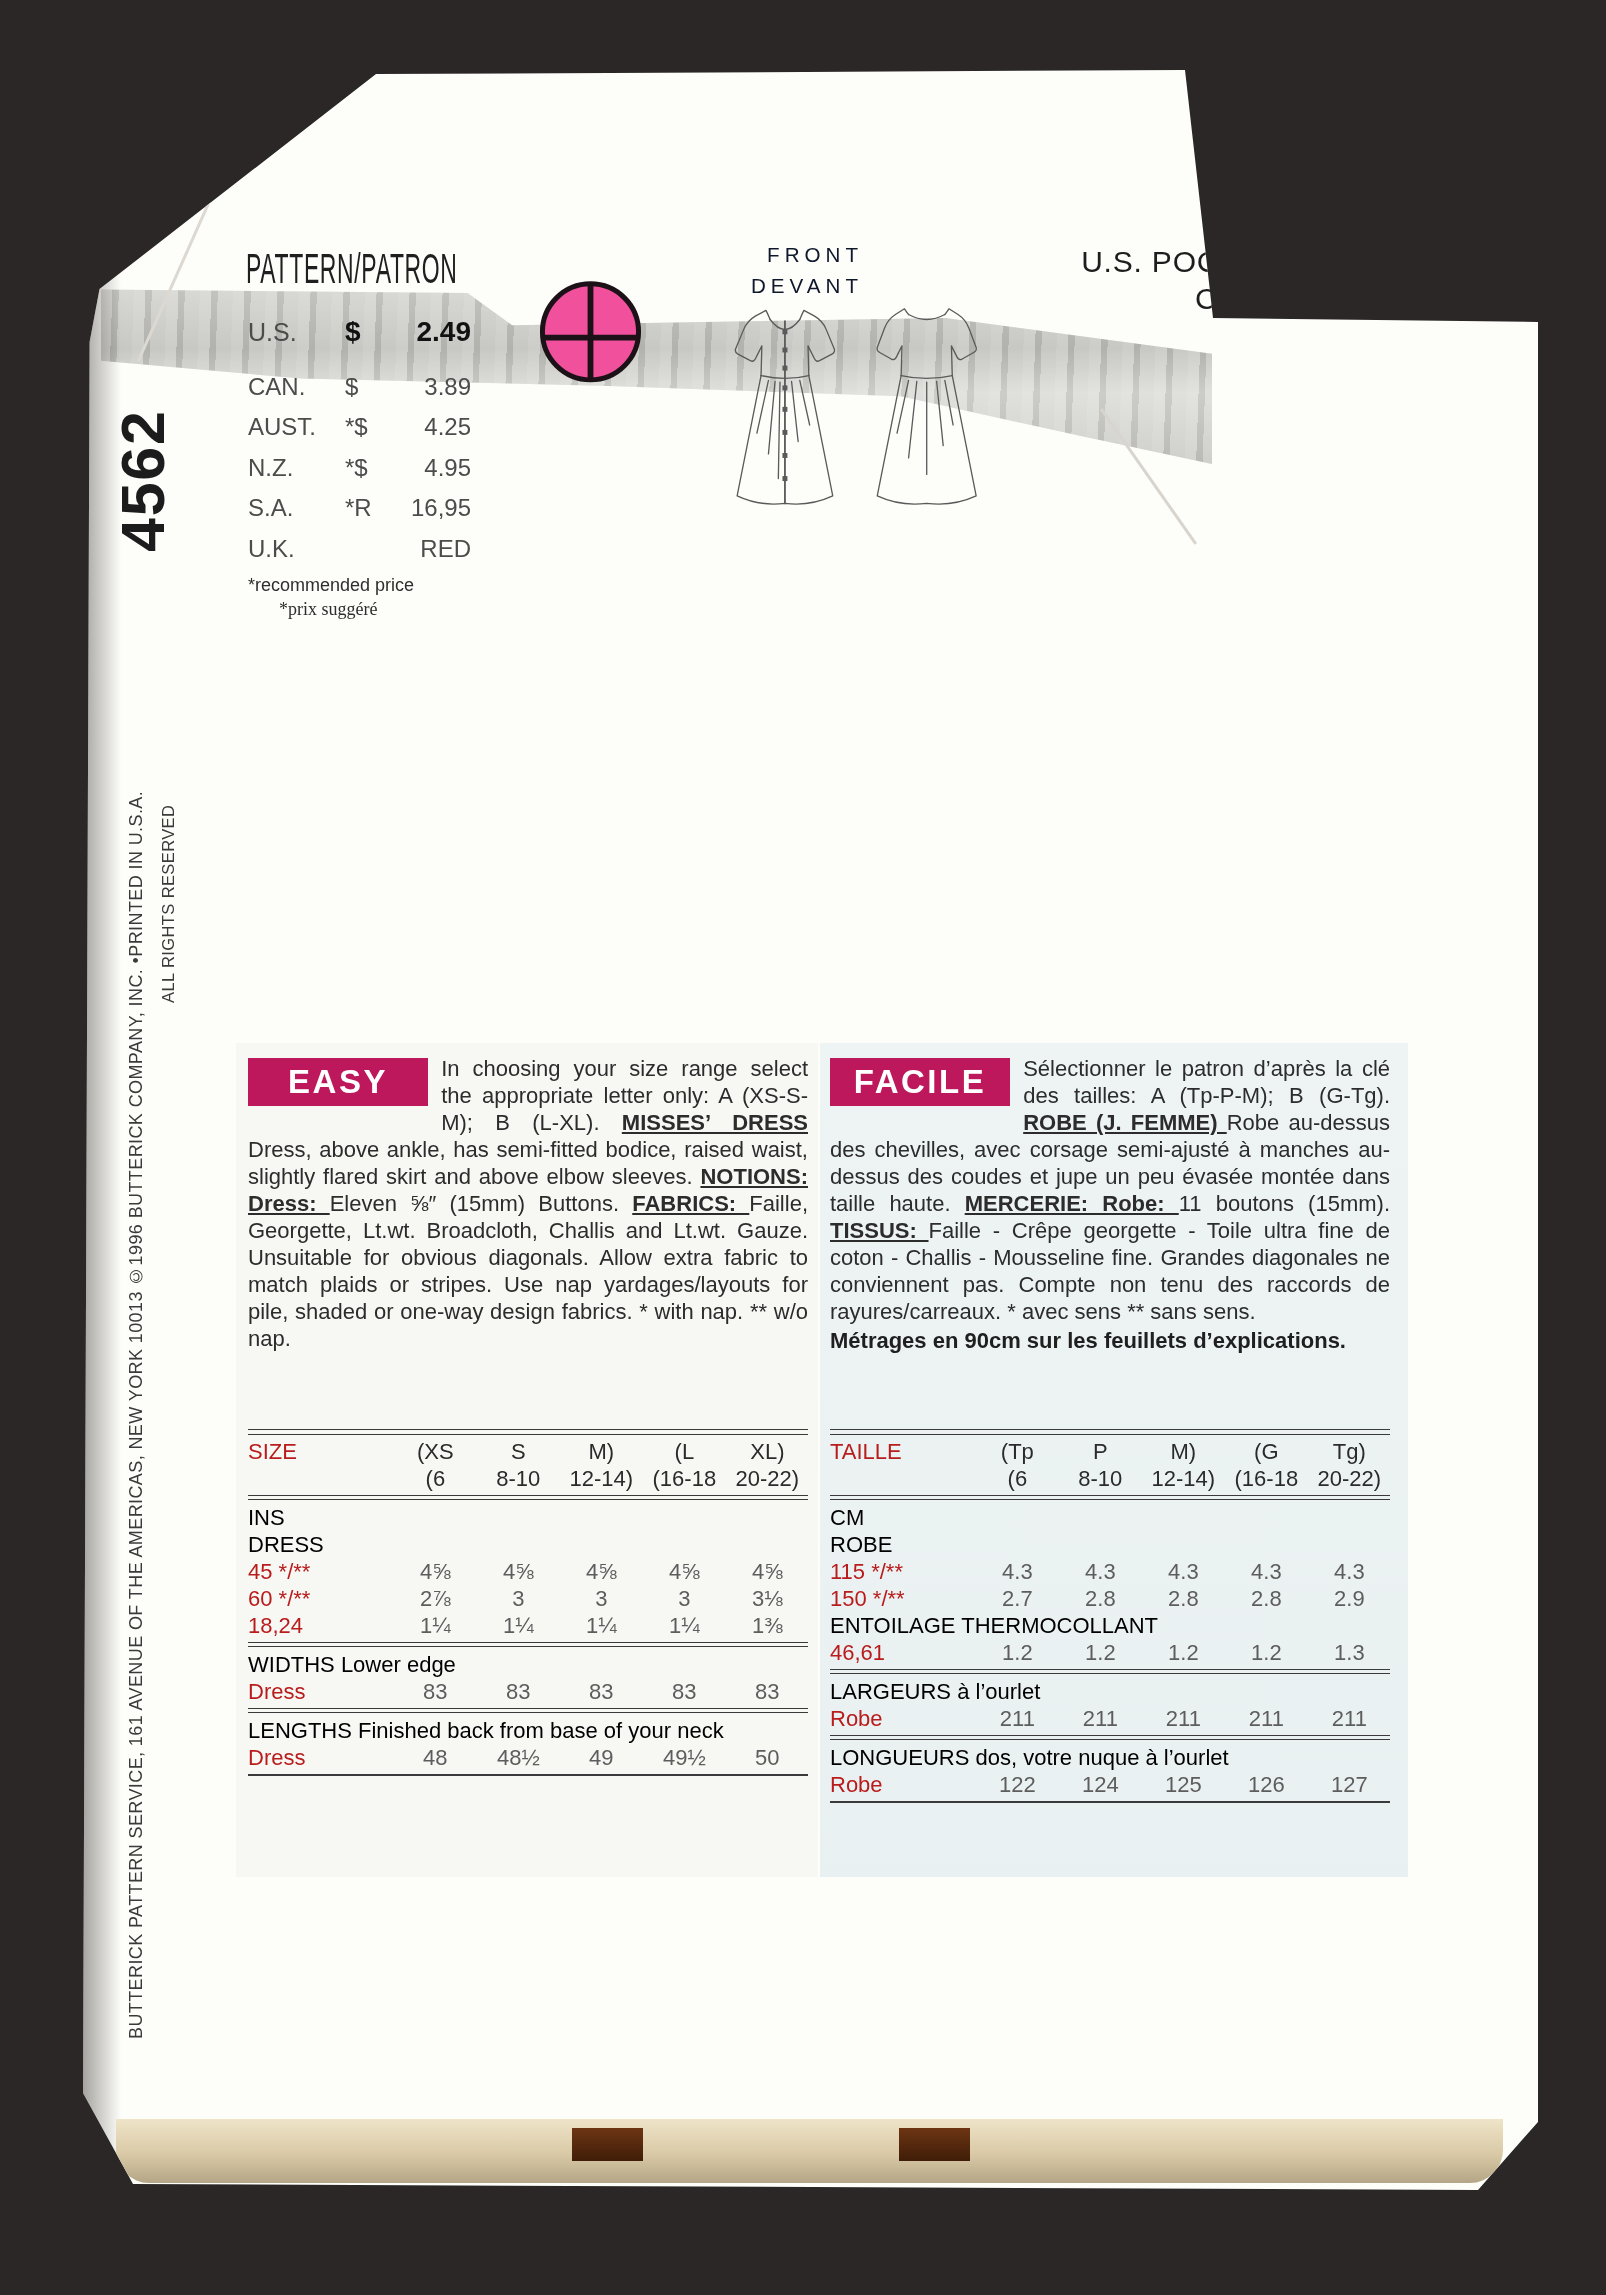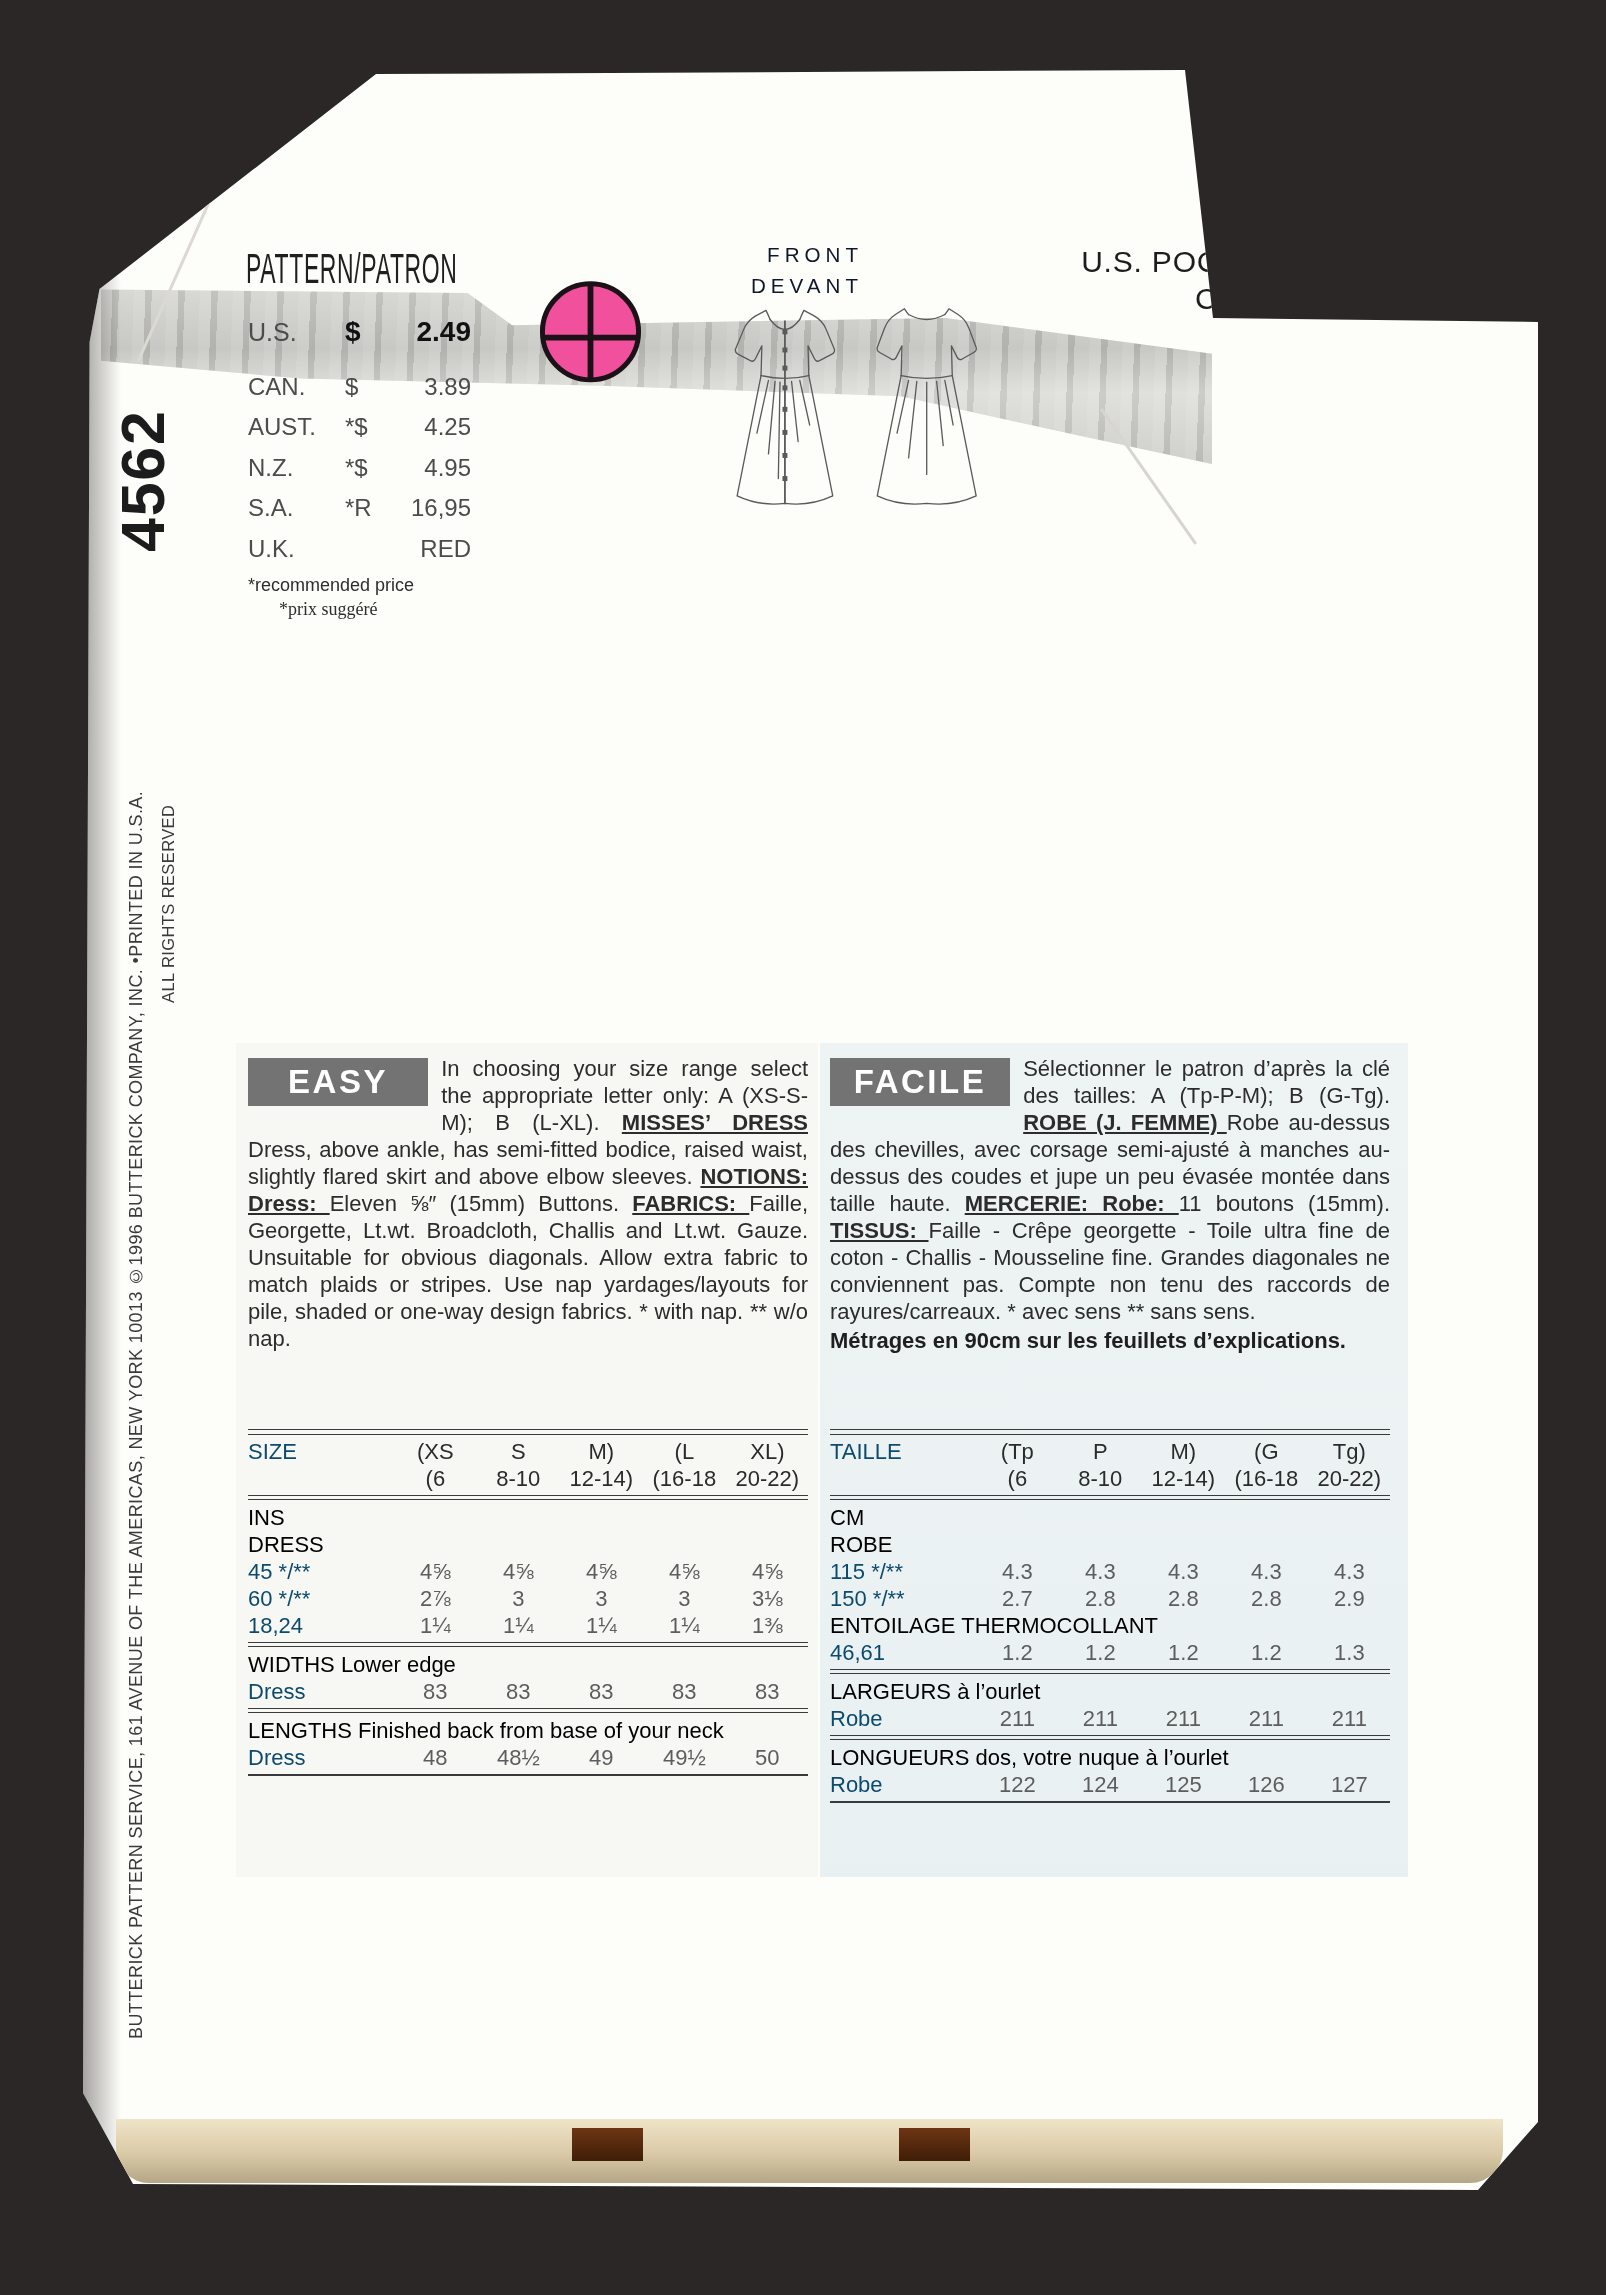--- a/index.html
+++ b/index.html
@@ -53,31 +53,31 @@
   .view-label{position:absolute;left:623px;top:169px;width:157px;text-align:right;
         font-size:20.6px;color:#0f172a;letter-spacing:5px;line-height:31px;}
   .dress-svg{position:absolute;left:636px;top:231px;}
   .pocket-case{position:absolute;left:904px;top:173px;width:293px;text-align:right;
         font-size:30px;color:#1d1d1d;line-height:37px;letter-spacing:0.8px;}
   .pocket-num{position:absolute;left:1204px;top:159px;font-size:68px;font-weight:bold;color:#111;
         transform:scaleX(.92);transform-origin:left top;}
   
   .desc-col{position:absolute;top:985px;width:560px;}
   .desc-en{left:165px;} .desc-fr{left:747px;}
-  .badge{float:left;width:180px;height:48px;background:#737373;color:#fff;
+  .badge{float:left;width:180px;height:48px;background:#be185d;color:#fff;
         font-weight:bold;font-size:33px;text-align:center;line-height:48px;
         letter-spacing:2.5px;margin:3.3px 13.2px 6.6px 0;}
   .desc{margin:0;font-size:22px;line-height:27px;text-align:justify;color:#2c2c2c;}
   .desc .bseg{font-weight:bold;text-decoration:underline;}
   .yardage{font-size:22px;line-height:28px;font-weight:700;color:#1f1f1f;margin-top:1.7px;}
   
   .stbl{position:absolute;top:1356px;width:560px;font-size:22px;}
   .stbl-en{left:165px;} .stbl-fr{left:747px;}
   .trow{display:grid;grid-template-columns:145px repeat(5,1fr);column-gap:1.7px;line-height:27px;align-items:baseline;}
-  .tlabel{text-align:left;white-space:nowrap;color:#0c4a6e;}
+  .tlabel{text-align:left;white-space:nowrap;color:#b91c1c;}
   .tcell{text-align:center;color:#5d5d5d;}
   .thead .tcell{color:#2b2b2b;}
   .trow-full{line-height:27px;color:#000000;white-space:nowrap;}
   .hr2{height:3.3px;border-top:1.7px solid #3a3a3a;border-bottom:1.7px solid #3a3a3a;margin:3.3px 0;}
   .hr1{border-top:2.5px solid #3a3a3a;margin-top:3.3px;}
   
   .footer-note{position:absolute;left:0;top:2063px;width:1455px;text-align:center;
         font-size:20.6px;color:#4e4e4e;}
 </style>
 </head>

